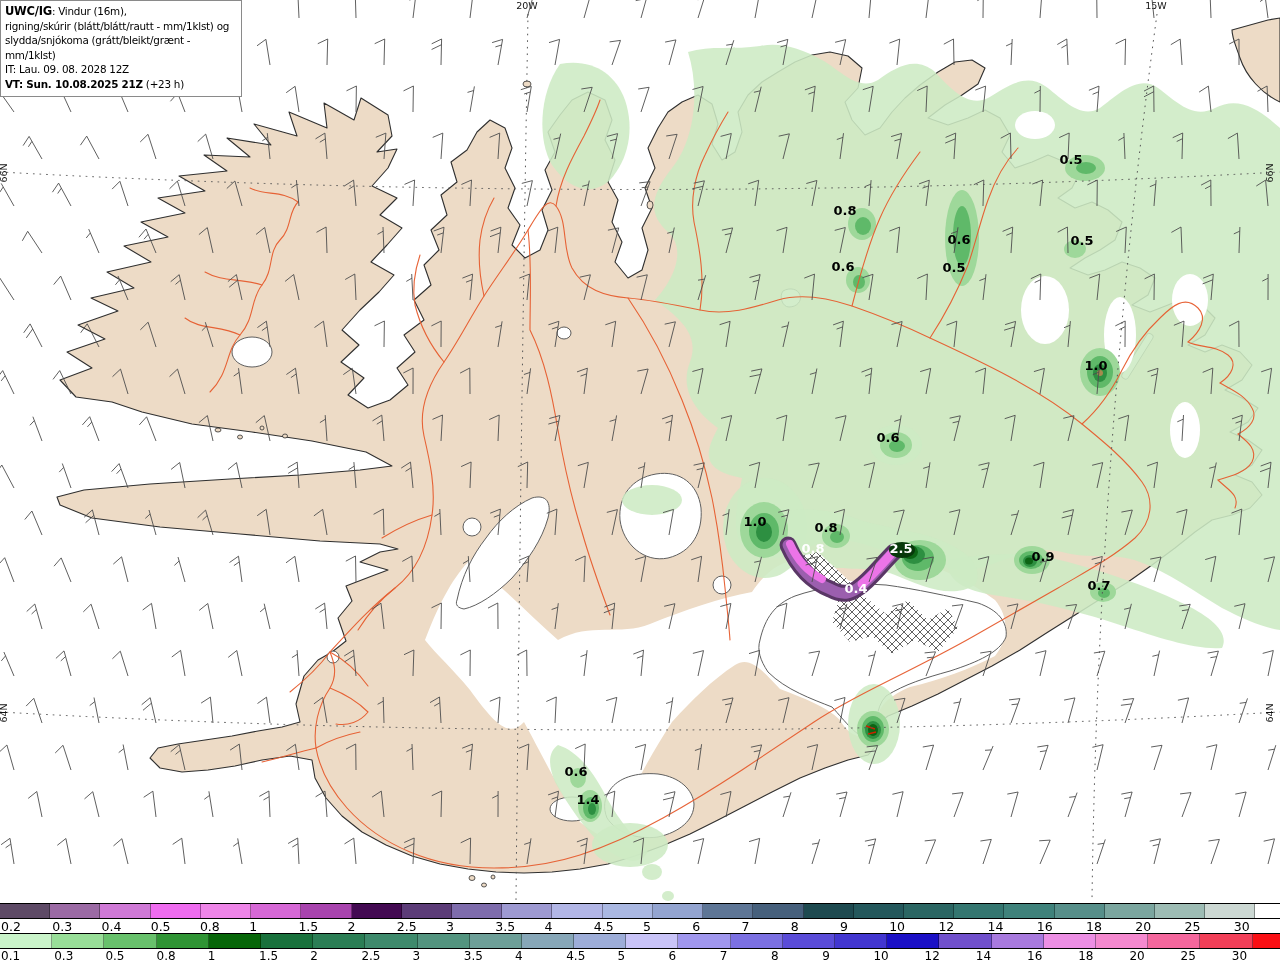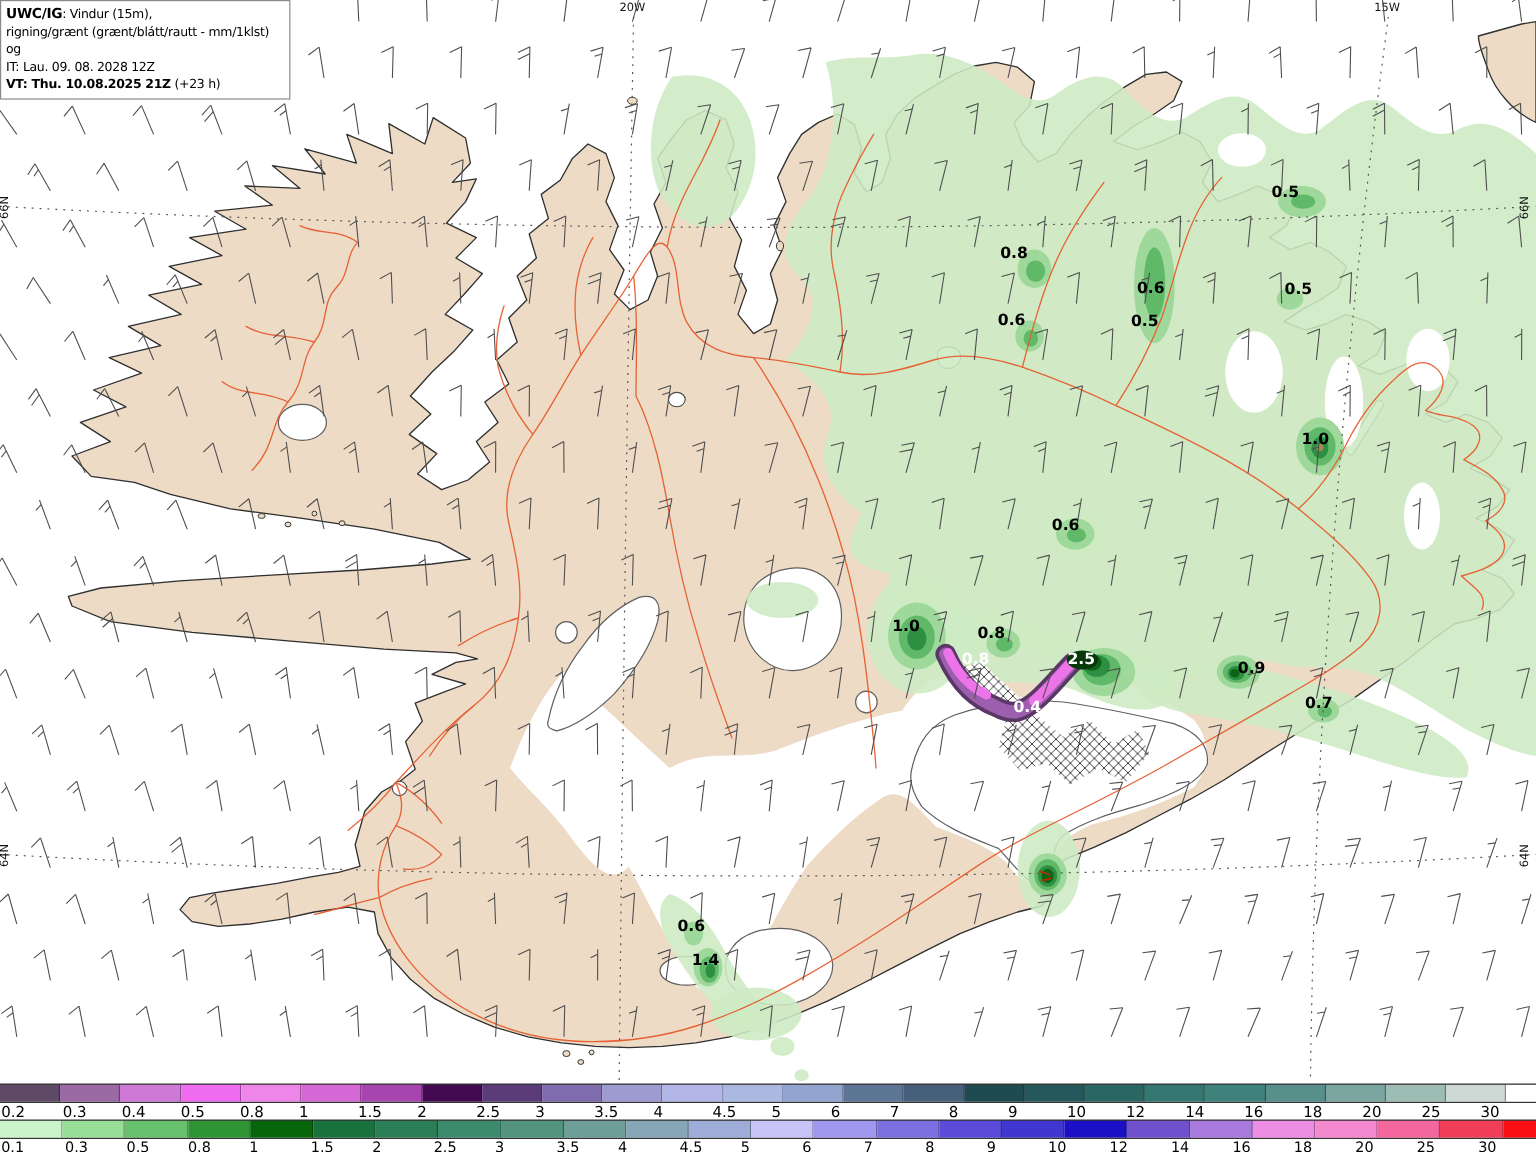--- a/index.html
+++ b/index.html
@@ -1207,24 +1207,25 @@
         <text x="1099" y="590" fill="#000000">0.7</text>
         <text x="576" y="776" fill="#000000">0.6</text>
         <text x="588" y="804" fill="#000000">1.4</text>
         <text x="813" y="553" fill="#ffffff">0.8</text>
         <text x="856" y="593" fill="#ffffff">0.4</text>
         <text x="901" y="553" fill="#ffffff">2.5</text>
       </g>
 </svg>
 
 <div id="legend">
-  <div><span class="b" style="font-size:11.5px">UWC/IG</span><span>: Vindur (15m),</span></div>
-  <div>rigning/grænt (grænt/blátt/rautt - mm/1klst) og</div>
+  <div><span class="b" style="font-size:11.5px">UWC/IG</span><span>: Vindur (16m),</span></div>
+  <div>rigning/skúrir (blátt/blátt/rautt - mm/1klst) og</div>
+  <div>slydda/snjókoma (grátt/bleikt/grænt - mm/1klst)</div>
   <div>IT: Lau. 09. 08. 2028 12Z</div>
-  <div><span class="b">VT: Thu. 10.08.2025 21Z</span><span> (+23 h)</span></div>
+  <div><span class="b">VT: Sun. 10.08.2025 21Z</span><span> (+23 h)</span></div>
 </div>
 
 <div id="colorbars">
   <div class="cbar" id="bar-top">
         <div class="seg" style="width: 49.2308px; flex: 0 0 49.2308px; background: rgb(94, 74, 102);"></div>
         <div class="seg" style="width: 49.2308px; flex: 0 0 49.2308px; background: rgb(155, 106, 164);"></div>
         <div class="seg" style="width: 49.2308px; flex: 0 0 49.2308px; background: rgb(207, 121, 214);"></div>
         <div class="seg" style="width: 49.2308px; flex: 0 0 49.2308px; background: rgb(239, 108, 240);"></div>
         <div class="seg" style="width: 49.2308px; flex: 0 0 49.2308px; background: rgb(238, 133, 232);"></div>
         <div class="seg" style="width: 49.2308px; flex: 0 0 49.2308px; background: rgb(214, 104, 214);"></div>

